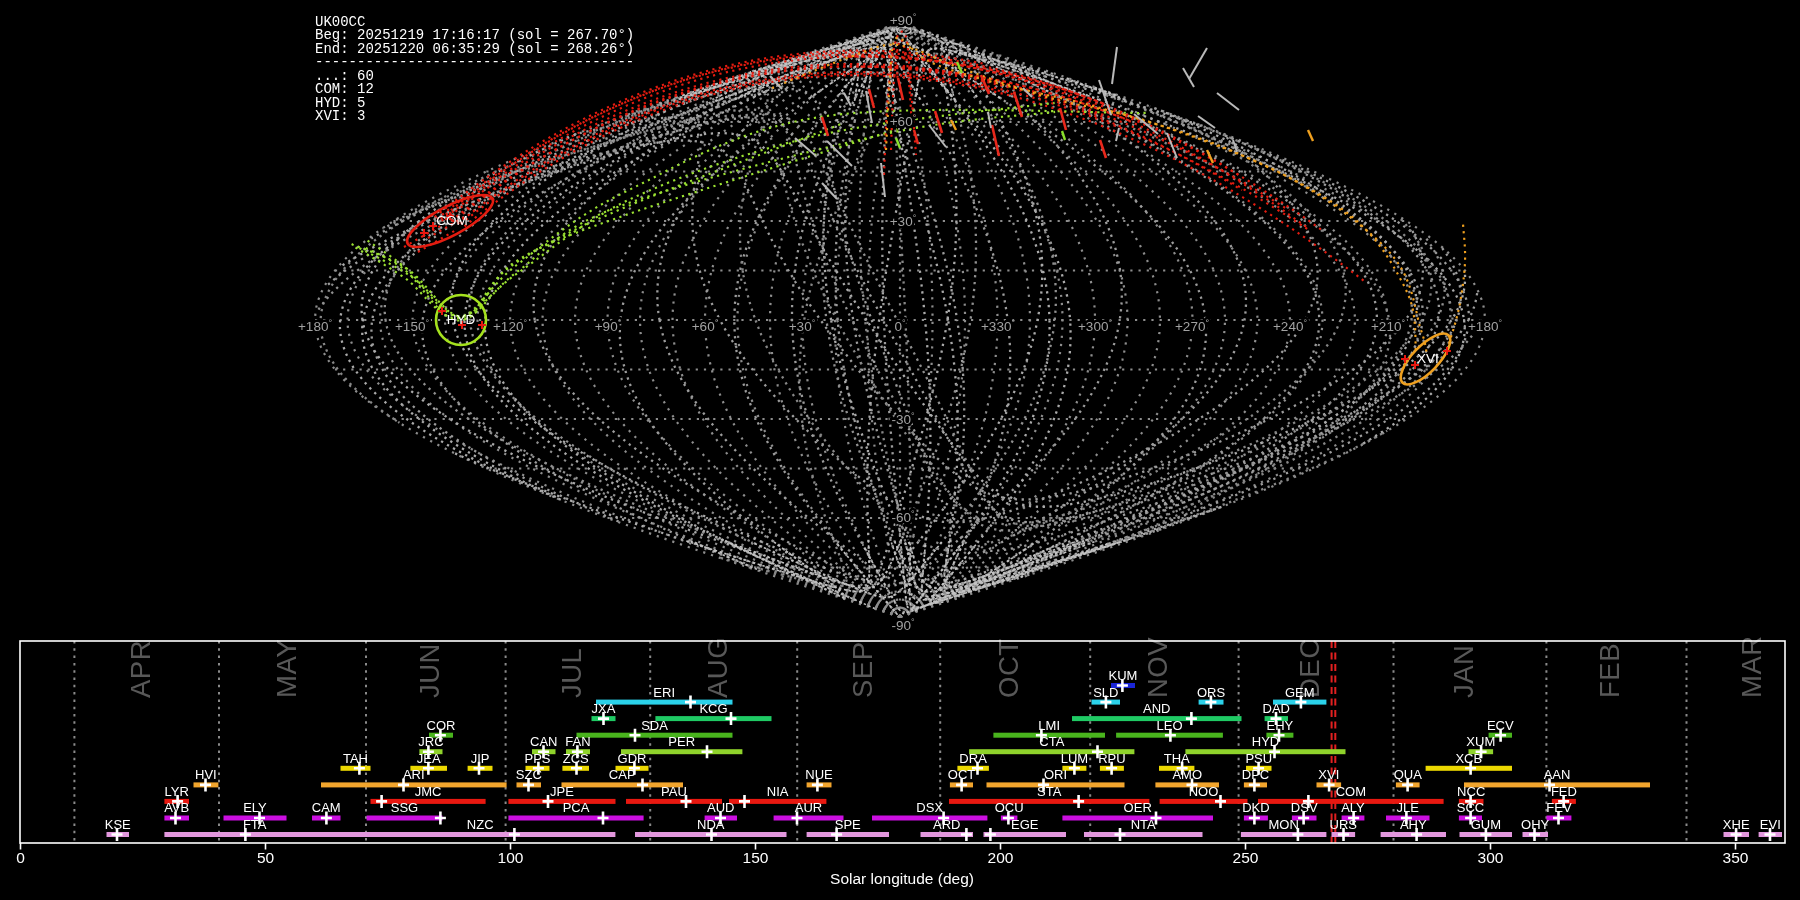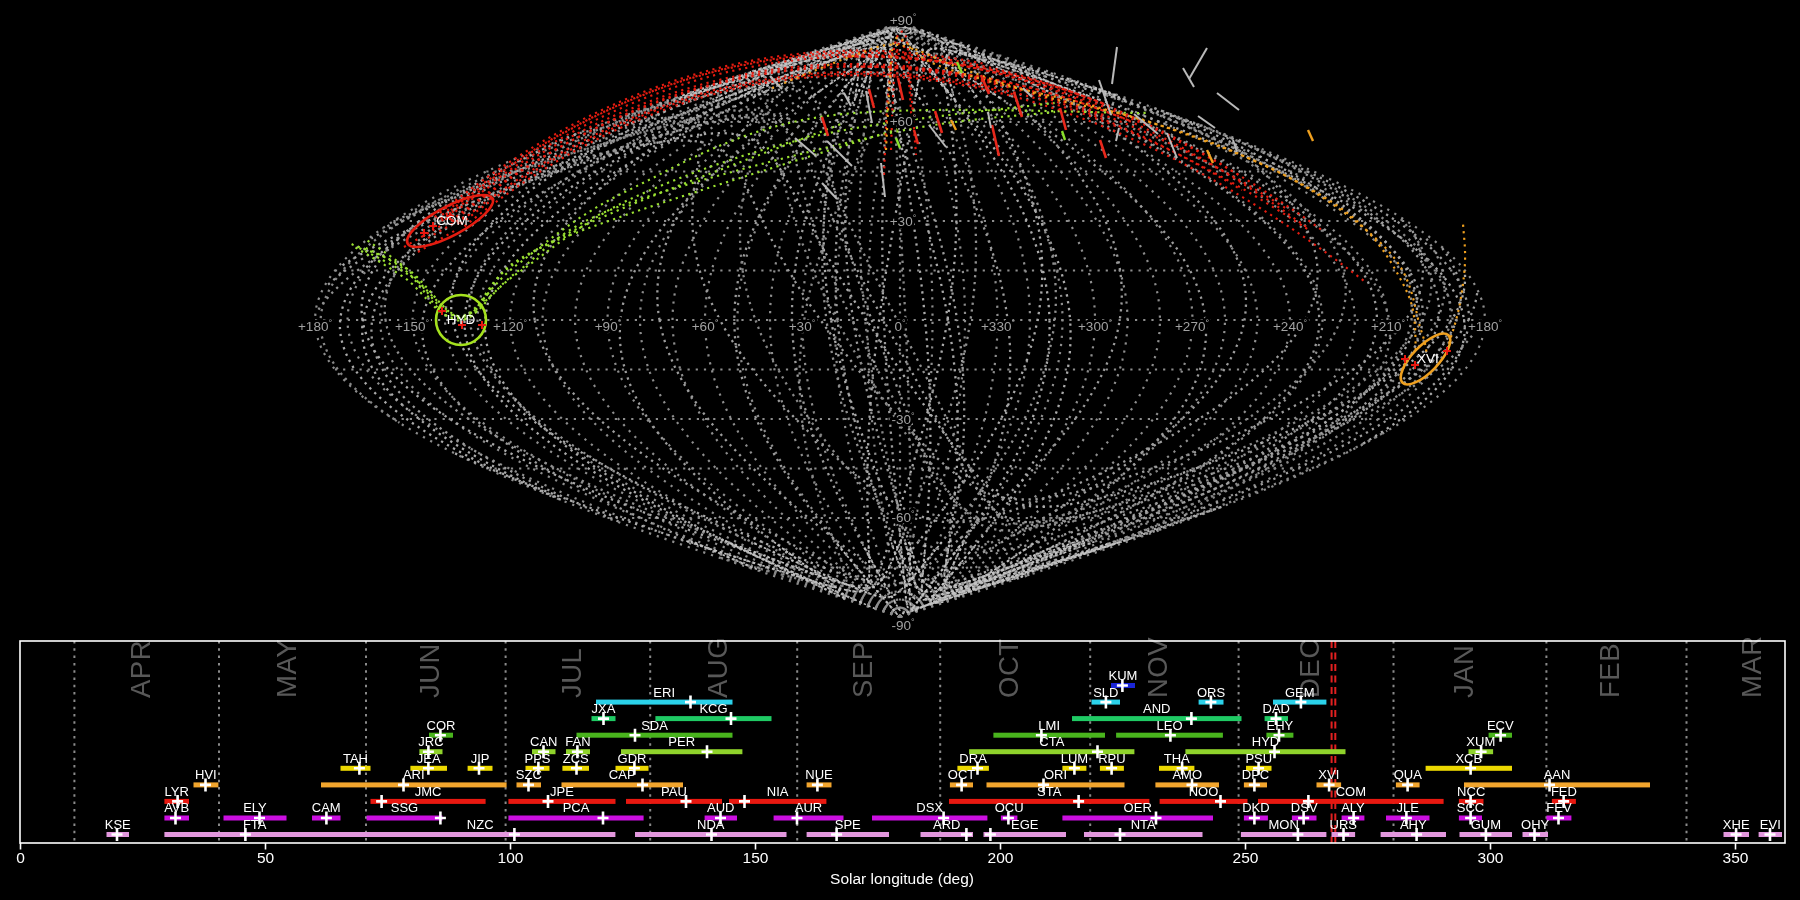--- a/index.html
+++ b/index.html
@@ -495,12 +495,20 @@
         <text x="265.5" y="862.5">50</text>
         <text x="510.5" y="862.5">100</text>
         <text x="755.5" y="862.5">150</text>
         <text x="1000.5" y="862.5">200</text>
         <text x="1245.5" y="862.5">250</text>
         <text x="1490.5" y="862.5">300</text>
         <text x="1735.5" y="862.5">350</text>
       </g>
 <text x="902" y="884" fill="#fff" font-size="15.5" text-anchor="middle">Solar longitude (deg)</text>
 </svg>
+<pre id="hdr">UK00CC
+Beg: 20251219 17:16:17 (sol = 267.70°)
+End: 20251220 06:35:29 (sol = 268.26°)
+--------------------------------------
+...: 60
+COM: 12
+HYD: 5
+XVI: 3</pre>
 </div>
 </body></html>

